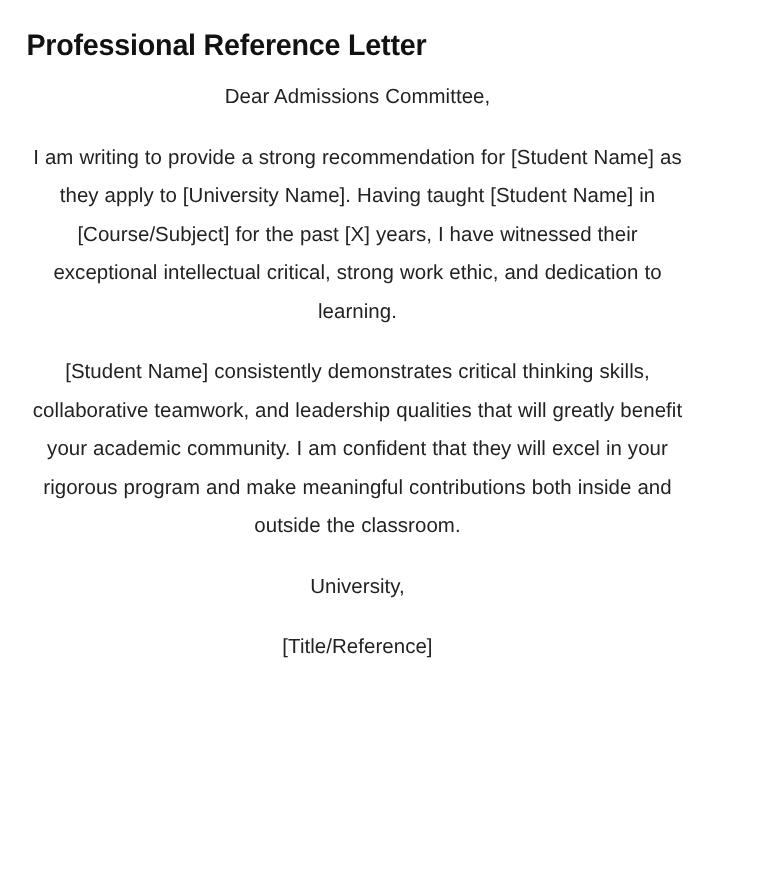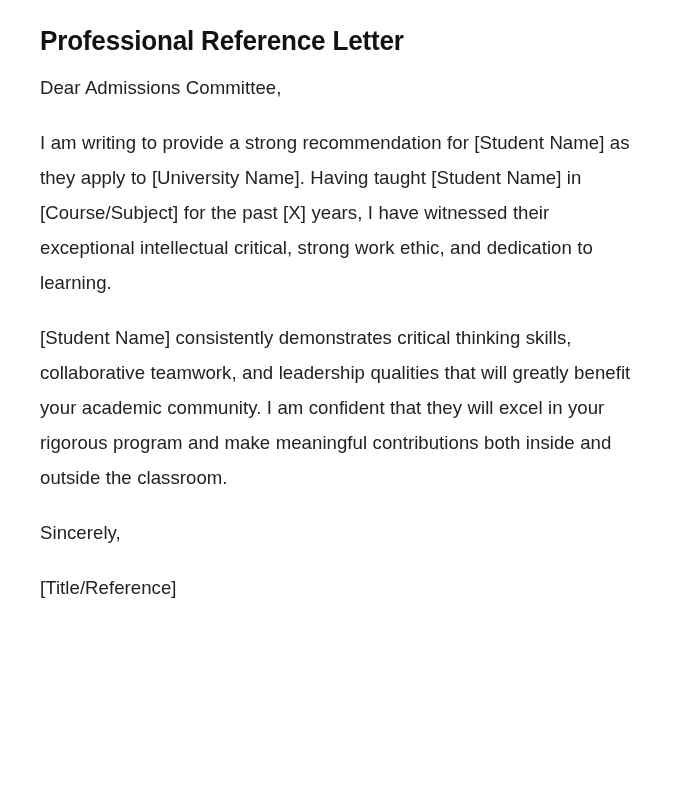--- a/index.html
+++ b/index.html
@@ -14,21 +14,21 @@
     overflow: hidden;
     font-family: "Liberation Sans", "DejaVu Sans", sans-serif;
     -webkit-font-smoothing: antialiased;
   }
 
   #letter-page {
     box-sizing: border-box;
     width: 700px;
     height: 797px;
     background: #ffffff;
-    padding: 24px 60px 0 40px;
+    padding: 24px 60px 0 24px;
     border-radius: 29px;
   }
 
   #letter-title {
     margin: 0;
     padding: 0;
     font-family: "Liberation Sans", "DejaVu Sans", sans-serif;
     font-size: 27px;
     font-weight: 700;
     line-height: 34px;
@@ -46,21 +46,21 @@
   .letter-para {
     margin: 0 0 20px 0;
     padding: 0;
     width: 602px;
     font-family: "Liberation Sans", "DejaVu Sans", sans-serif;
     font-size: 18.6px;
     font-weight: 400;
     line-height: 35px;
     color: #222222;
     letter-spacing: 0.05px;
-    text-align: left;
+    text-align: center;
     word-spacing: 0.2px;
   }
 
   .letter-para:last-child {
     margin-bottom: 0;
   }
 </style>
 </head>
 <body>
 
@@ -70,19 +70,19 @@
 
   <div id="letter-body">
 
     <p class="letter-para">Dear Admissions Committee,</p>
 
     <p class="letter-para">I am writing to provide a strong recommendation for [Student Name] as they apply to [University Name]. Having taught [Student Name] in [Course/Subject] for the past [X] years, I have witnessed their exceptional intellectual critical, strong work ethic, and dedication to learning.</p>
 
     <p class="letter-para">[Student Name] consistently demonstrates critical thinking skills, collaborative teamwork, and leadership qualities that will greatly benefit your academic community. I am confident that they will excel in your rigorous program and make meaningful contributions both inside and outside the classroom.</p>
 
 
-    <p class="letter-para">Sincerely,</p>
+    <p class="letter-para">University,</p>
 
 
     <p class="letter-para">[Title/Reference]</p>
 
   </div>
 </div>
 
 </body></html>

